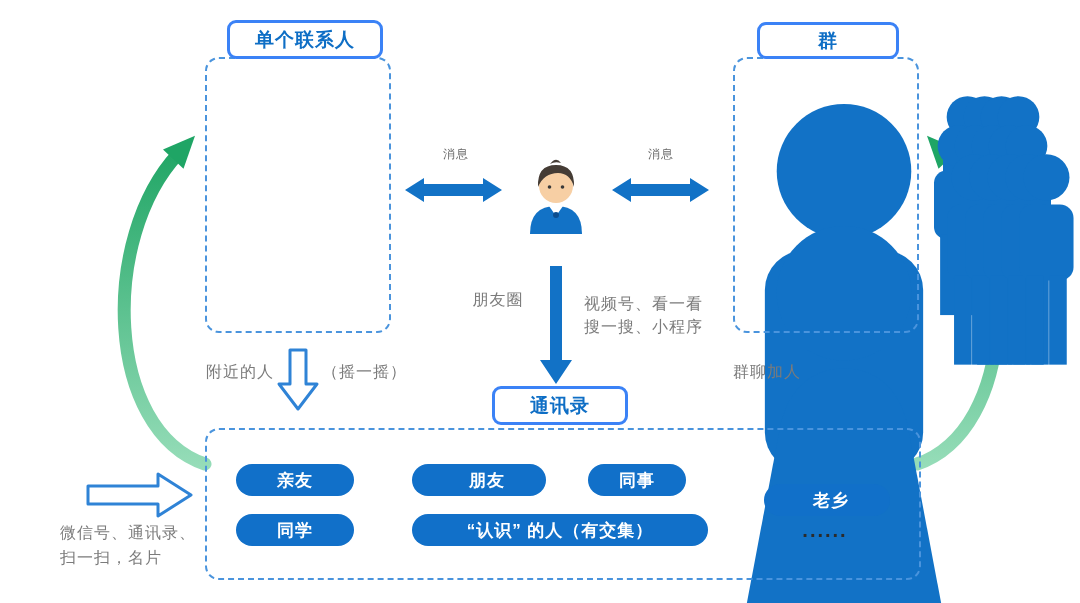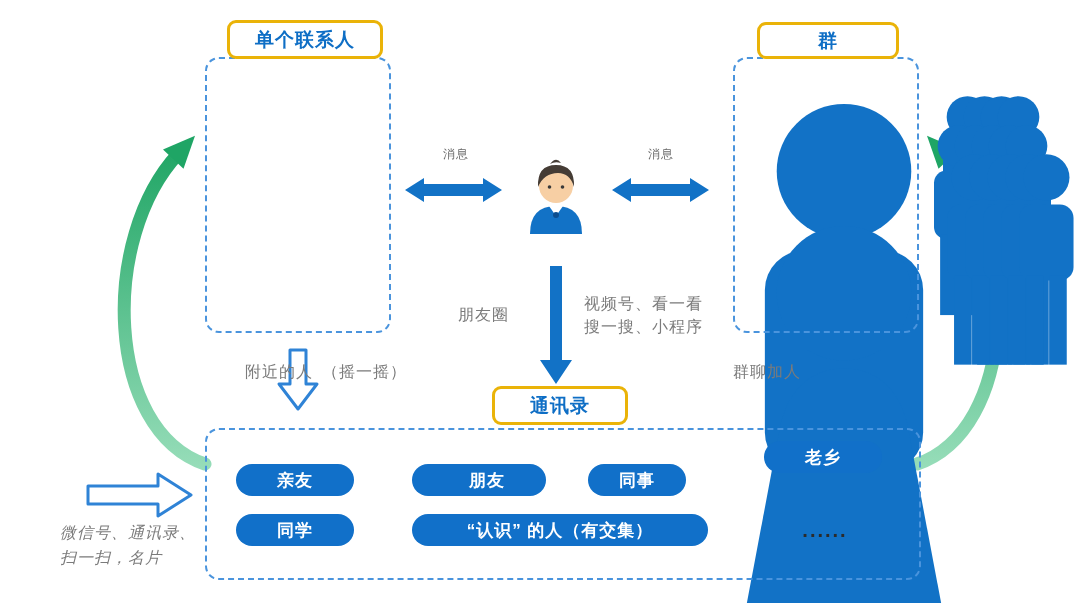--- a/index.html
+++ b/index.html
@@ -5,21 +5,21 @@
   html,body{margin:0;padding:0;background:#fff;}
   .canvas{
     position:relative;width:1080px;height:603px;background:#fff;
     font-family:"Liberation Sans","DejaVu Sans",sans-serif;overflow:hidden;
   }
   .overlay{position:absolute;left:0;top:0;width:1080px;height:603px;}
   .dashedbox{
     position:absolute;border:2px dashed #4a94dd;border-radius:14px;background:transparent;z-index:1;
   }
   .badge{
-    position:absolute;background:#fff;border:3px solid #eab308;border-radius:9px;
+    position:absolute;background:#fff;border:3px solid #3b82f6;border-radius:9px;
     color:#0e6ec5;font-weight:bold;font-size:19px;display:flex;align-items:center;justify-content:center;
     z-index:6;letter-spacing:1px;
   }
   .tag{
     position:absolute;background:#1170c9;color:#fff;font-weight:bold;font-size:17px;
     border-radius:16px;display:flex;align-items:center;justify-content:center;height:32px;z-index:5;
     letter-spacing:1px;
   }
   .glabel{position:absolute;color:#7b7b7b;font-size:16px;z-index:5;letter-spacing:1px;}
   .msg{position:absolute;color:#6a6a6a;font-size:12px;text-align:center;z-index:5;letter-spacing:1px;}
@@ -117,36 +117,36 @@
     </g>
   </svg>
 
   <div class="badge" style="left:227px;top:20px;width:150px;height:33px;">单个联系人</div>
   <div class="badge" style="left:757px;top:22px;width:136px;height:31px;">群</div>
   <div class="badge" style="left:492px;top:386px;width:130px;height:33px;">通讯录</div>
 
   <div class="msg" style="left:422px;top:146px;width:68px;">消息</div>
   <div class="msg" style="left:627px;top:146px;width:68px;">消息</div>
 
-  <div class="glabel" style="left:458px;top:305px;width:80px;text-align:left;">朋友圈</div>
+  <div class="glabel" style="left:458px;top:290px;width:80px;text-align:center;">朋友圈</div>
   <div class="glabel twolines" style="left:584px;top:292px;width:180px;">
     <span>视频号、看一看</span>
     <span>搜一搜、小程序</span>
   </div>
 
-  <div class="glabel" style="left:206px;top:362px;margin-left:39px;">附近的人</div>
+  <div class="glabel" style="left:206px;top:362px;">附近的人</div>
   <div class="glabel" style="left:322px;top:362px;">（摇一摇）</div>
   <div class="glabel" style="left:733px;top:362px;">群聊加人</div>
 
-  <div class="glabel entrytext" style="left:60px;top:520px;width:170px;font-style:italic;">
+  <div class="glabel entrytext" style="left:60px;top:520px;width:170px;">
     <span>微信号、通讯录、</span>
     <span>扫一扫，名片</span>
   </div>
 
   <div class="tag" style="left:236px;top:464px;width:118px;">亲友</div>
   <div class="tag" style="left:412px;top:464px;width:118px;padding-left:16px;">朋友</div>
   <div class="tag" style="left:588px;top:464px;width:98px;">同事</div>
-  <div class="tag" style="left:764px;top:441px;width:118px;">老乡</div>
+  <div class="tag" style="left:764px;top:484px;width:118px;padding-left:8px;">老乡</div>
   <div class="tag" style="left:236px;top:514px;width:118px;">同学</div>
   <div class="tag" style="left:412px;top:514px;width:296px;text-align:center;">“认识” 的人（有交集）</div>
   <div class="dots" style="left:775px;top:514px;width:100px;">......</div>
 
 </div>
 
 </body></html>

